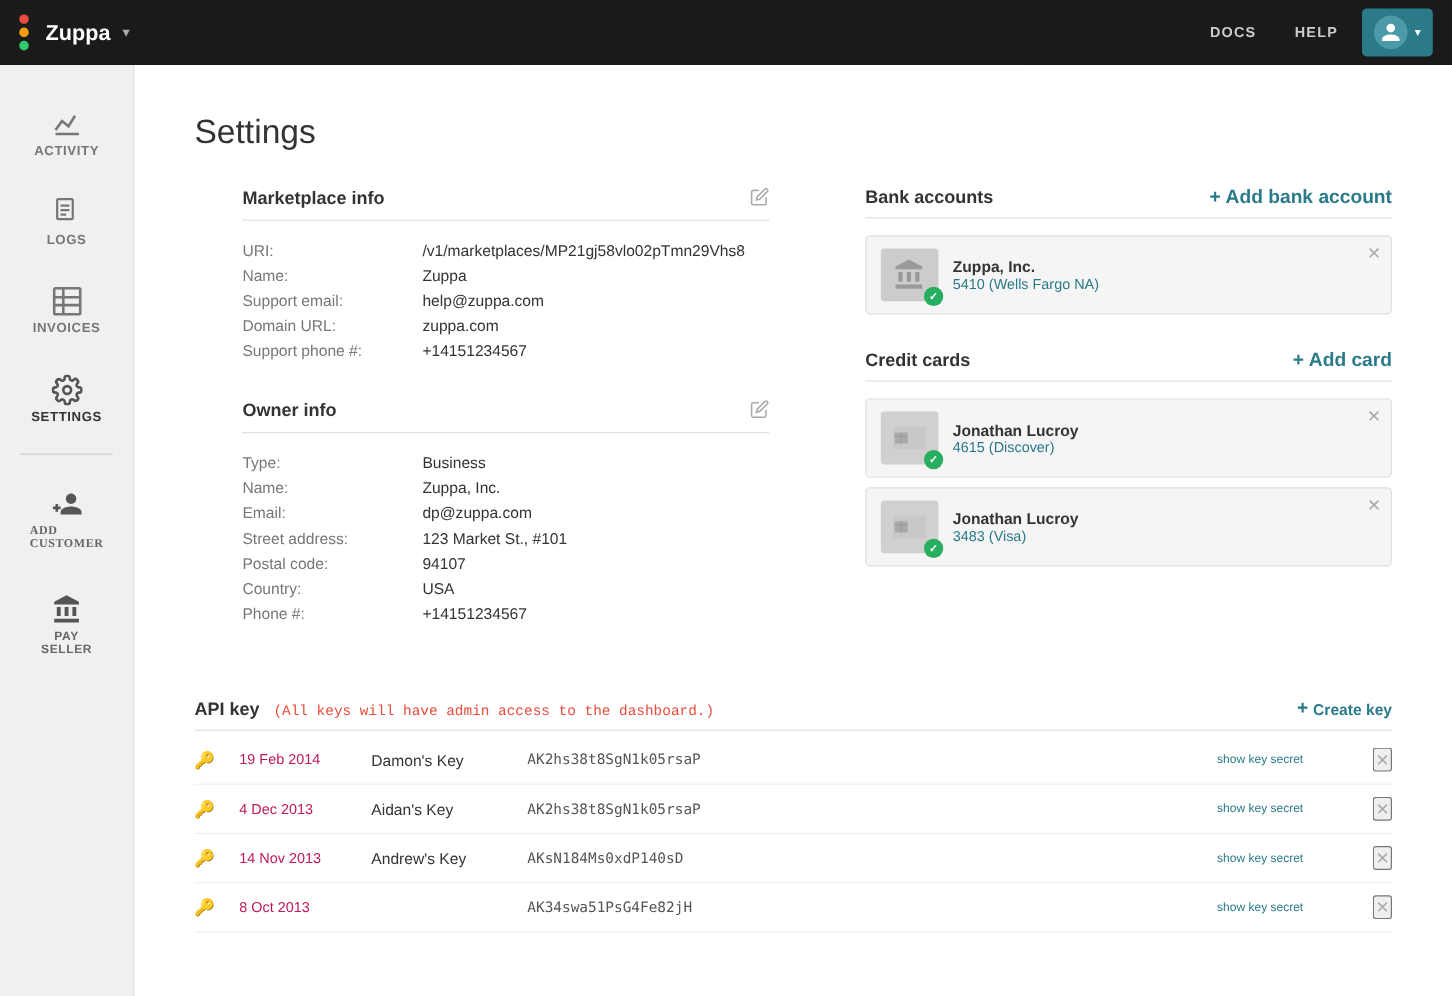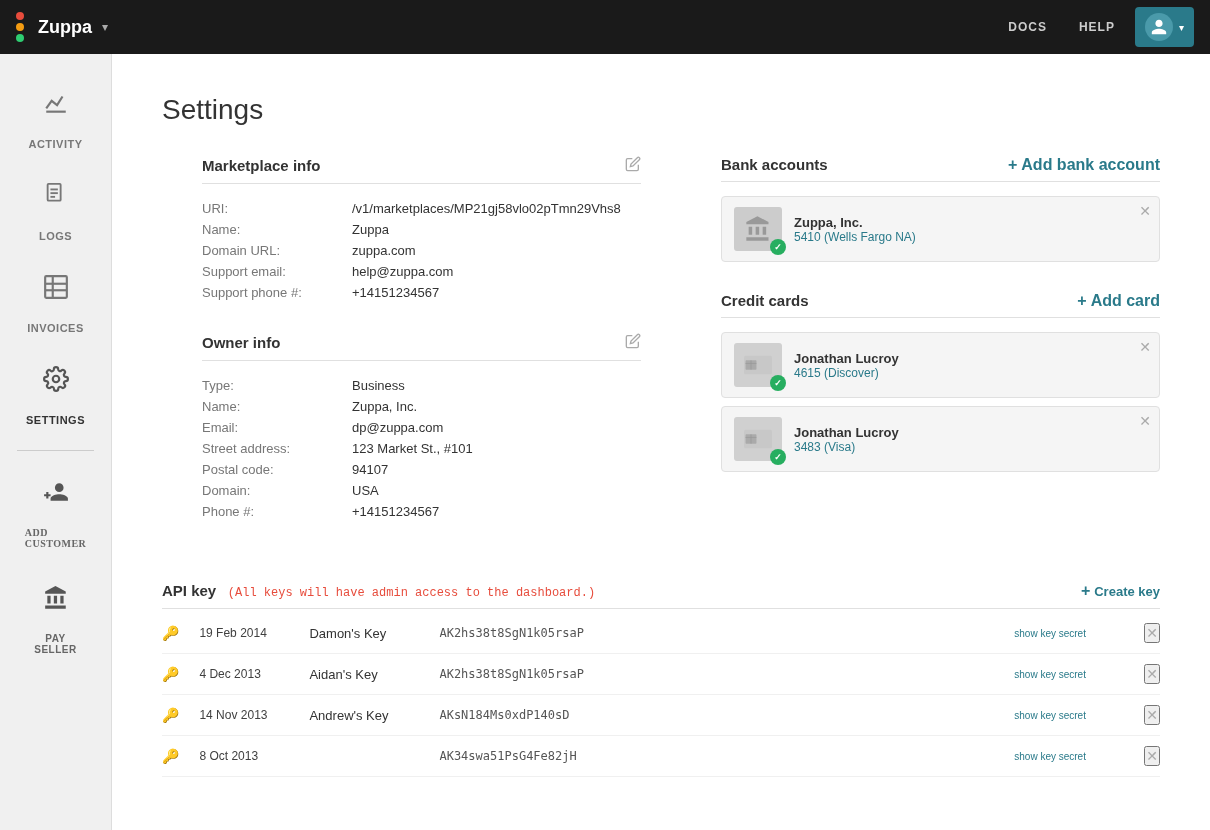--- a/index.html
+++ b/index.html
@@ -34,21 +34,21 @@
     
     .sidebar {
       width: 112px; background: #f0f0f0; border-right: 1px solid #ddd;
       display: flex; flex-direction: column; align-items: center;
       padding: 20px 0; gap: 0; flex-shrink: 0; min-height: calc(100vh - 54px);
     }
     .sidebar-item {
       display: flex; flex-direction: column; align-items: center;
       padding: 16px 6px; cursor: pointer; width: 100%; color: #777;
       font-size: 11px; font-weight: bold; letter-spacing: 0.5px; text-transform: uppercase;
-      gap: 18px;
+      gap: 0;
     }
     .sidebar-item.active { color: #333; }
     .sidebar-icon { font-size: 22px; line-height: 1; }
     .sidebar-divider { width: 70%; height: 1px; background: #ccc; margin: 8px 0; }
     .sidebar-item-bottom { margin-top: 4px; }
 
     
     .main { flex: 1; background: #fff; padding: 40px 50px; overflow-y: auto; }
     .page-title { font-size: 28px; font-weight: 300; color: #333; margin-bottom: 30px; }
 
@@ -104,21 +104,21 @@
       display: flex; align-items: center; justify-content: space-between;
       border-bottom: 1px solid #e0e0e0; padding-bottom: 8px; margin-bottom: 4px;
     }
     .api-title { font-size: 15px; font-weight: bold; }
     .api-warning { color: #e74c3c; font-size: 12px; margin-left: 8px; font-family: Liberation Mono, monospace; }
     .api-row {
       display: flex; align-items: center; padding: 10px 0;
       border-bottom: 1px solid #f0f0f0; gap: 20px;
     }
     .api-key-icon { font-size: 14px; color: #555; flex-shrink: 0; }
-    .api-date { color: #404040; font-size: 12px; width: 90px; flex-shrink: 0; }
+    .api-date { color: #be185d; font-size: 12px; width: 90px; flex-shrink: 0; }
     .api-key-name { color: #333; font-size: 13px; width: 110px; flex-shrink: 0; }
     .api-key-val { color: #555; font-size: 12px; font-family: monospace; flex: 1; }
     .api-show { color: #2a7a8a; font-size: 10px; cursor: pointer; width: 110px; }
     .api-remove { color: #aaa; font-size: 14px; cursor: pointer; margin-left: auto; }
     .create-key { color: #2a7a8a; font-size: 13px; cursor: pointer; font-weight: bold; display: flex; align-items: center; gap: 4px; }
   </style>
 </head>
 <body>
 
 <nav class="topnav">
@@ -227,26 +227,26 @@
           <div class="info-table">
             <div class="info-row">
               <span class="info-label">URI:</span>
               <span class="info-value">/v1/marketplaces/MP21gj58vlo02pTmn29Vhs8</span>
             </div>
             <div class="info-row">
               <span class="info-label">Name:</span>
               <span class="info-value">Zuppa</span>
             </div>
             <div class="info-row">
+              <span class="info-label">Support email:</span>
+              <span class="info-value">help@zuppa.com</span>
+            </div>
+            <div class="info-row">
               <span class="info-label">Domain URL:</span>
               <span class="info-value">zuppa.com</span>
-            </div>
-            <div class="info-row">
-              <span class="info-label">Support email:</span>
-              <span class="info-value">help@zuppa.com</span>
             </div>
             <div class="info-row">
               <span class="info-label">Support phone #:</span>
               <span class="info-value">+14151234567</span>
             </div>
           </div>
         </div>
 
         <div class="section">
           <div class="section-header">
@@ -273,21 +273,21 @@
             </div>
             <div class="info-row">
               <span class="info-label">Street address:</span>
               <span class="info-value">123 Market St., #101</span>
             </div>
             <div class="info-row">
               <span class="info-label">Postal code:</span>
               <span class="info-value">94107</span>
             </div>
             <div class="info-row">
-              <span class="info-label">Domain:</span>
+              <span class="info-label">Country:</span>
               <span class="info-value">USA</span>
             </div>
             <div class="info-row">
               <span class="info-label">Phone #:</span>
               <span class="info-value">+14151234567</span>
             </div>
           </div>
         </div>
       </div>
 

